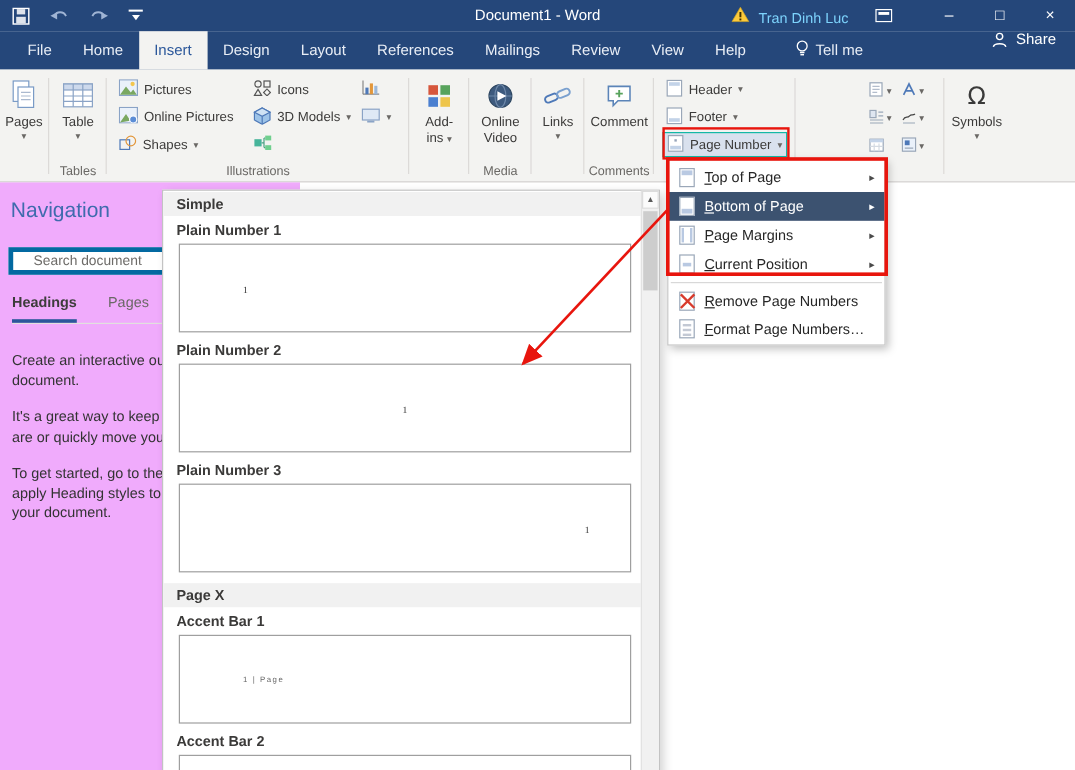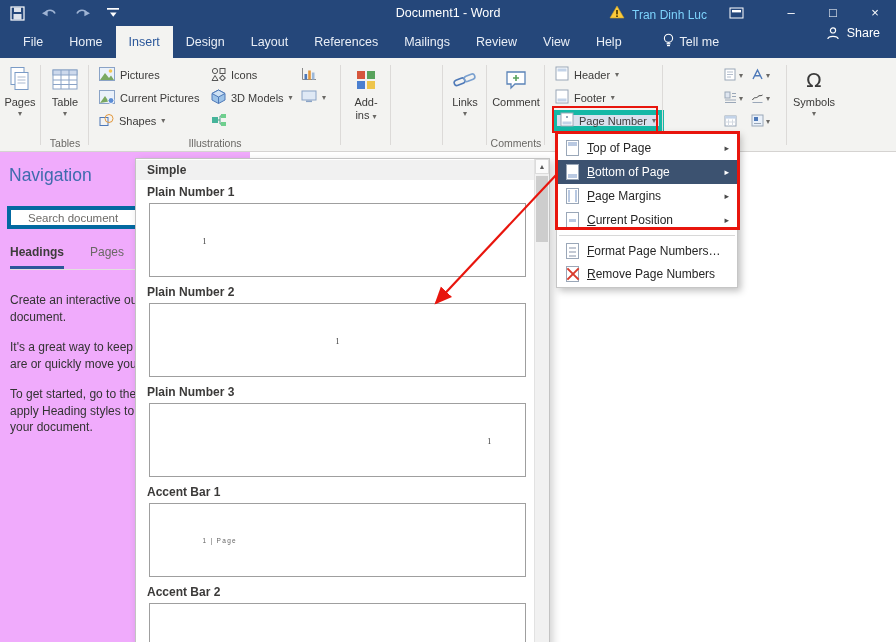--- a/index.html
+++ b/index.html
@@ -44,21 +44,21 @@
   .grplabel{position:absolute;bottom:2px;left:0;right:0;text-align:center;
             font-size:10.5px;color:#6a6865;white-space:nowrap}
   .bigbtn{position:absolute;top:5px;display:flex;flex-direction:column;align-items:center;
           font-size:11px;color:var(--txt)}
   .bigbtn .bicon{height:33px;display:flex;align-items:center;justify-content:center}
   .bigbtn .lbl{text-align:center;line-height:12.5px}
   .dd{font-size:8px;color:#6a6865;line-height:9px}
   .smallbtn{display:flex;align-items:center;gap:5px;height:21px;font-size:11px;
             color:var(--txt);padding:0 3px;white-space:nowrap}
   .col{position:absolute;top:6px;display:flex;flex-direction:column;gap:2px}
-  .pressed{background:#d9e1ee;border:5px solid #14b8a6}
+  .pressed{background:#d9e1ee;border:1px solid #14b8a6}
   .tgrid{position:absolute;left:58px;top:7px;display:grid;grid-template-columns:26px 26px;
          grid-auto-rows:22px;gap:1px}
   .tgrid .smallbtn{gap:2px;padding:0 2px}
   .omega{font-size:20px;color:#3a3a3a;font-family:"DejaVu Sans",sans-serif}
 
   
   .navpane{position:absolute;left:0;top:152px;width:250px;height:490px;background:#f0abfc;z-index:1}
   .navtitle{position:absolute;left:9px;top:13px;font-size:17.5px;color:#3f6bad}
   .navsearch{position:absolute;left:7px;top:54px;width:236px;height:23px;border:4px solid #0369a1;
              background:#fff;font-size:11.5px;padding:0 17px;color:#333;
@@ -272,21 +272,21 @@
           <span>Pictures</span>
         </div>
         <div class="smallbtn">
           <span>
             <svg width="16" height="14" viewBox="0 0 16 14">
                 <rect x=".5" y=".5" width="15" height="13" fill="#eaf1fa" stroke="#8aa3c6"></rect>
                 <polygon points="1,13 6,6 9,10.5 11,8.5 13,11" fill="#7aa861"></polygon>
                 <circle cx="12" cy="10.5" r="3" fill="#5b8dd6" stroke="#fff"></circle>
               </svg>
           </span>
-          <span>Current Pictures</span>
+          <span>Online Pictures</span>
         </div>
         <div class="smallbtn">
           <span>
             <svg width="15" height="14" viewBox="0 0 15 14">
                 <rect x="1" y="4.5" width="8" height="8" fill="none" stroke="#4e79b8"></rect>
                 <circle cx="10" cy="5.5" r="4" fill="none" stroke="#e2973c"></circle>
               </svg>
           </span>
           <span>Shapes</span>
           <span class="dd">▾</span>
@@ -360,20 +360,34 @@
               <rect x="11" y="1" width="8" height="8" fill="#58a35c"></rect>
               <rect x="1" y="11" width="8" height="8" fill="#4a7fd0"></rect>
               <rect x="11" y="11" width="8" height="8" fill="#eec54b"></rect>
             </svg>
         </span>
         <span class="lbl" style="width:34px"><span>Add-ins</span> <span class="dd">▾</span></span>
       </div>
     </div>
     <div class="gsep" style="left:390px"></div>
 
+    <div class="grp" style="left:392px;width:50px">
+      <div class="bigbtn" style="left:2px;width:46px">
+        <span class="bicon">
+          <svg width="22" height="22" viewBox="0 0 22 22">
+              <circle cx="11" cy="11" r="9.5" fill="#3d5a7e" stroke="#2c4560"></circle>
+              <ellipse cx="11" cy="11" rx="4.5" ry="9.5" fill="none" stroke="#6d87a8"></ellipse>
+              <line x1="1.5" y1="11" x2="20.5" y2="11" stroke="#6d87a8"></line>
+              <polygon points="8.5,7 16,11 8.5,15" fill="#fff"></polygon>
+            </svg>
+        </span>
+        <span class="lbl" style="width:40px">Online Video</span>
+      </div>
+      <div class="grplabel">Media</div>
+    </div>
     <div class="gsep" style="left:442px"></div>
 
     <div class="grp" style="left:444px;width:42px">
       <div class="bigbtn" style="left:1px;width:40px">
         <span class="bicon">
           <svg width="24" height="20" viewBox="0 0 24 20">
               <rect x="1" y="9" width="11" height="5.5" rx="2.7" transform="rotate(-22 6.5 11.7)" fill="none" stroke="#4e79b8" stroke-width="1.6"></rect>
               <rect x="11" y="5" width="11" height="5.5" rx="2.7" transform="rotate(-22 16.5 7.7)" fill="none" stroke="#7aa0cf" stroke-width="1.6"></rect>
             </svg>
         </span>
@@ -524,20 +538,21 @@
       <div class="gitem-name">Plain Number 2</div>
       <div class="gpreview">
         <span class="pnum p-center">1</span>
       </div>
 
       <div class="gitem-name">Plain Number 3</div>
       <div class="gpreview">
         <span class="pnum p-right">1</span>
       </div>
 
+      <div class="gband">Page X</div>
 
       <div class="gitem-name">Accent Bar 1</div>
       <div class="gpreview">
         <span class="pnum p-accent">1 | Page</span>
       </div>
 
       <div class="gitem-name">Accent Bar 2</div>
       <div class="gpreview">
         <span class="pnum p-accent"></span>
       </div>
@@ -564,26 +579,26 @@
       <span class="mlabel">Page Margins</span>
       <span class="marrow">▸</span>
     </div>
     <div class="menu-row">
       <span class="micon ic-current"></span>
       <span class="mlabel">Current Position</span>
       <span class="marrow">▸</span>
     </div>
     <div class="msep"></div>
     <div class="menu-row small">
+      <span class="micon ic-remove"></span>
+      <span class="mlabel">Remove Page Numbers</span>
+    </div>
+    <div class="menu-row small">
       <span class="micon ic-format"></span>
       <span class="mlabel">Format Page Numbers…</span>
-    </div>
-    <div class="menu-row small">
-      <span class="micon ic-remove"></span>
-      <span class="mlabel">Remove Page Numbers</span>
     </div>
   </div>
 
   <div class="redbox rb1"></div>
   <div class="redbox rb2"></div>
   <svg class="arrow-overlay" width="896" height="642" viewBox="0 0 896 642">
     <defs>
       <marker id="ah" markerWidth="9" markerHeight="8" refX="7" refY="3.5" orient="auto">
         <polygon points="0 0, 8 3.5, 0 7" fill="#e8150d"></polygon>
       </marker>

